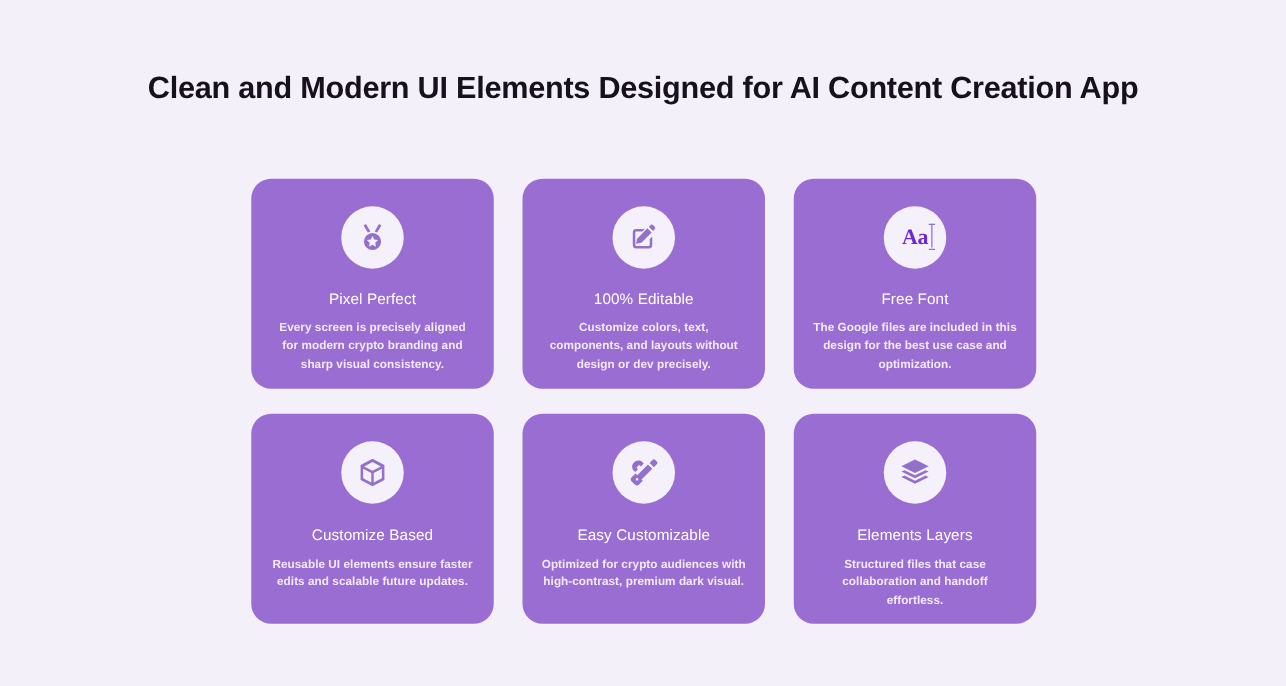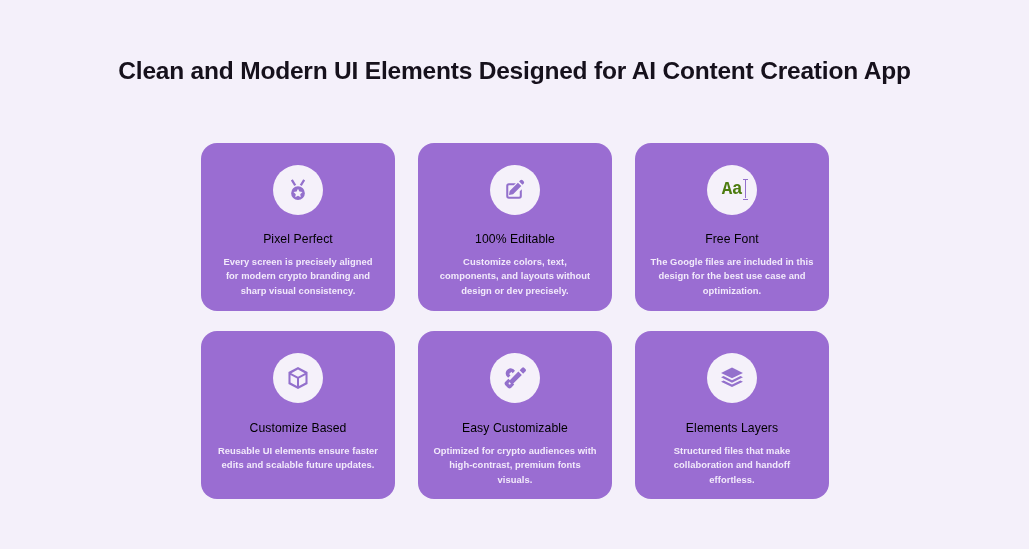--- a/index.html
+++ b/index.html
@@ -75,24 +75,24 @@
   }
 
   .icon-circle svg {
     display: block;
     width: 26px;
     height: 26px;
     fill: #9370cc;
   }
 
   .icon-circle .aa-glyph {
-    font-family: Liberation Mono, monospace;
+    font-family: Liberation Serif, serif;
     font-size: 17.5px;
     font-weight: 700;
-    color: #4d7c0f;
+    color: #6d28d9;
     letter-spacing: -0.3px;
     line-height: 1;
     position: relative;
     display: inline-block;
   }
 
   .icon-circle .aa-glyph::after {
     content: "";
     position: absolute;
     right: -6px;
@@ -110,21 +110,21 @@
     top: -2px;
     width: 1.3px;
     height: 19px;
     background: #9370cc;
   }
 
   .card-title {
     margin-top: 17px;
     font-size: 12.2px;
     font-weight: 400;
-    color: #000000;
+    color: #ffffff;
     text-align: right;
     line-height: 1.3;
     letter-spacing: 0.1px;
   }
 
   .card-desc {
     margin-top: 7px;
     font-size: 9.4px;
     font-weight: 700;
     color: #f2eafb;
@@ -193,29 +193,29 @@
     <div class="feature-card">
       <div class="icon-circle">
         <svg viewBox="0 0 24 24" aria-hidden="true">
           <path d="M8.9 3.2a4.6 4.6 0 0 0-5 6.5l-.1.1 1.9 1.9 2.1-2.1-1.2-1.2 2.1-2.1 1.2 1.2 2.1-2.1-1.9-1.9-.1.1a4.6 4.6 0 0 0-1.1-.4z"></path>
           <path d="M5.9 12.7 3.1 15.5a2.2 2.2 0 0 0 0 3.1l2.3 2.3a2.2 2.2 0 0 0 3.1 0l2.8-2.8-5.4-5.4zm1.2 5.3a1 1 0 1 1 0-2 1 1 0 0 1 0 2z"></path>
           <path d="M18.6 2.6 16.3 4.9l3.2 3.2 2.3-2.3a1.25 1.25 0 0 0 0-1.77l-1.43-1.43a1.25 1.25 0 0 0-1.77 0z"></path>
           <path d="M15.1 6.1 6.3 14.9l3.2 3.2 8.8-8.8-3.2-3.2z"></path>
         </svg>
       </div>
       <div class="card-title">Easy Customizable</div>
-      <div class="card-desc">Optimized for crypto audiences with high-contrast, premium fonts visuals.</div>
+      <div class="card-desc">Optimized for crypto audiences with high-contrast, premium dark visual.</div>
     </div>
 
     <div class="feature-card">
       <div class="icon-circle">
         <svg viewBox="0 0 24 24" aria-hidden="true">
           <path d="M12 2.4 1.9 7.35 12 12.3l10.1-4.95L12 2.4z"></path>
           <path d="M12 14.05 4.2 10.25l-2.3 1.1L12 16.3l10.1-4.95-2.3-1.1L12 14.05z"></path>
           <path d="M12 18.05 4.2 14.25l-2.3 1.1L12 20.3l10.1-4.95-2.3-1.1L12 18.05z"></path>
         </svg>
       </div>
       <div class="card-title">Elements Layers</div>
-      <div class="card-desc">Structured files that make collaboration and handoff effortless.</div>
+      <div class="card-desc">Structured files that case collaboration and handoff effortless.</div>
     </div>
 
   </div>
 </div>
 
 </body></html>

